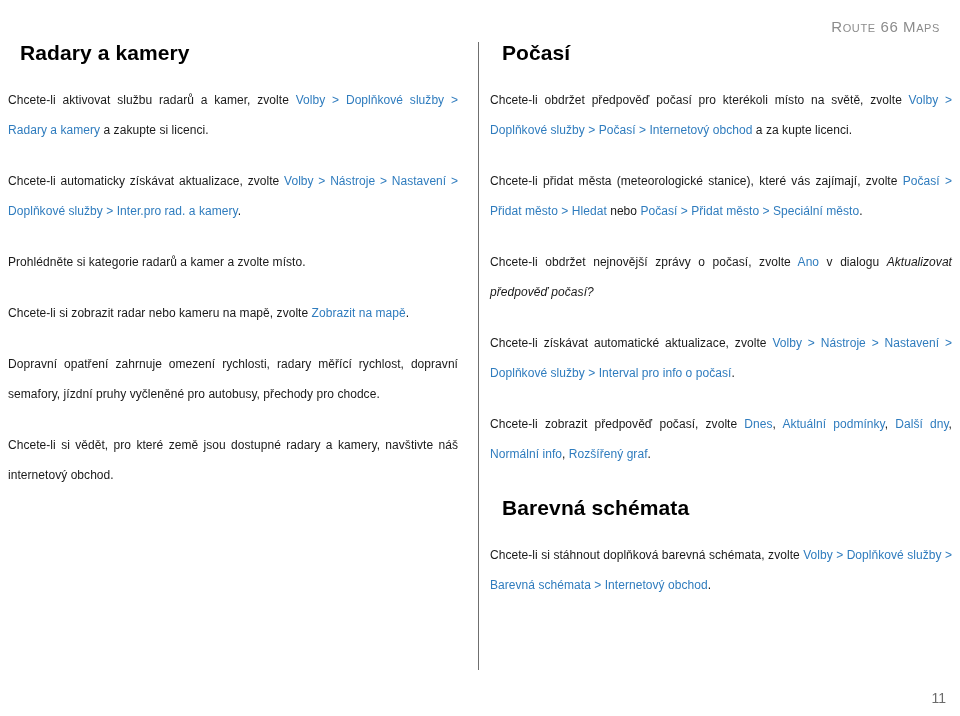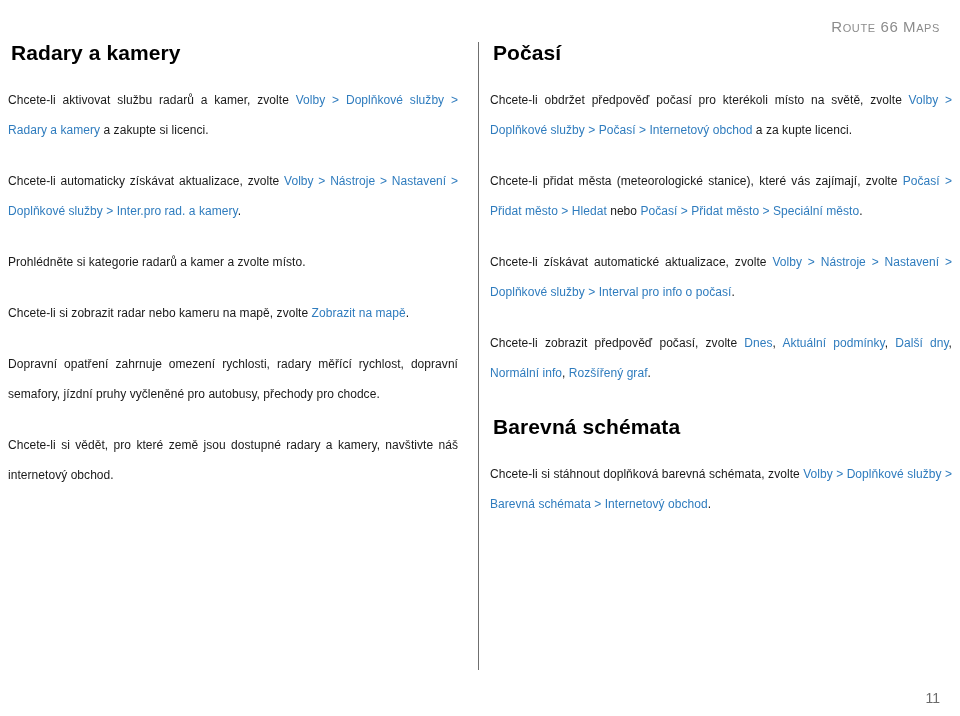--- a/index.html
+++ b/index.html
@@ -66,21 +66,21 @@
     position: absolute;
     left: 478px;
     top: 42px;
     width: 1px;
     height: 628px;
     background: #6f6f6f;
   }
 
   
   h2.section-title {
-    margin: 0 0 20px 3px;
+    margin: 0 0 20px 12px;
     font-size: 21px;
     font-weight: bold;
     line-height: 25px;
     color: #000000;
     letter-spacing: 0.1px;
   }
   h2.section-title.spaced-above {
     margin-top: 26px;
   }
 
@@ -101,21 +101,21 @@
   .lnk {
     color: #2f7cbe;
   }
   .ital {
     font-style: italic;
   }
 
   
   .page-number {
     position: absolute;
-    right: 20px;
+    right: 14px;
     bottom: 10px;
     font-size: 14px;
     color: #6b6b6b;
     line-height: 16px;
   }
 </style>
 </head>
 <body>
 
 <div class="page-header">
@@ -136,20 +136,21 @@
         <p class="para"><span>Dopravní opatření zahrnuje omezení rychlosti, radary měřící rychlost, dopravní semafory, jízdní pruhy vyčleněné pro autobusy, přechody pro chodce.</span></p>
         <p class="para italic"><span>Chcete-li si vědět, pro které země jsou dostupné radary a kamery, navštivte náš internetový obchod.</span></p>
       </div>
   </div>
 
   <div class="col col-right">
     <h2 class="section-title">Počasí</h2>
     <div>
         <p class="para"><span>Chcete-li obdržet předpověď počasí pro kterékoli místo na světě, zvolte </span><span class="lnk">Volby &gt; Doplňkové služby &gt; Počasí &gt; Internetový obchod</span><span> a za kupte licenci.</span></p>
         <p class="para"><span>Chcete-li přidat města (meteorologické stanice), které vás zajímají, zvolte </span><span class="lnk">Počasí &gt; Přidat město &gt; Hledat</span><span> nebo </span><span class="lnk">Počasí &gt; Přidat město &gt; Speciální město</span><span>.</span></p>
+        <p class="para"><span>Chcete-li obdržet nejnovější zprávy o počasí, zvolte </span><span class="lnk">Ano</span><span> v dialogu </span><span class="ital">Aktualizovat předpověď počasí?</span></p>
         <p class="para"><span>Chcete-li získávat automatické aktualizace, zvolte </span><span class="lnk">Volby &gt; Nástroje &gt; Nastavení &gt; Doplňkové služby &gt; Interval pro info o počasí</span><span>.</span></p>
         <p class="para"><span>Chcete-li zobrazit předpověď počasí, zvolte </span><span class="lnk">Dnes</span><span>, </span><span class="lnk">Aktuální podmínky</span><span>, </span><span class="lnk">Další dny</span><span>, </span><span class="lnk">Normální info</span><span>, </span><span class="lnk">Rozšířený graf</span><span>.</span></p>
       </div>
 
     <h2 class="section-title spaced-above">Barevná schémata</h2>
     <div>
         <p class="para"><span>Chcete-li si stáhnout doplňková barevná schémata, zvolte </span><span class="lnk">Volby &gt; Doplňkové služby &gt; Barevná schémata &gt; Internetový obchod</span><span>.</span></p>
       </div>
   </div>
 

